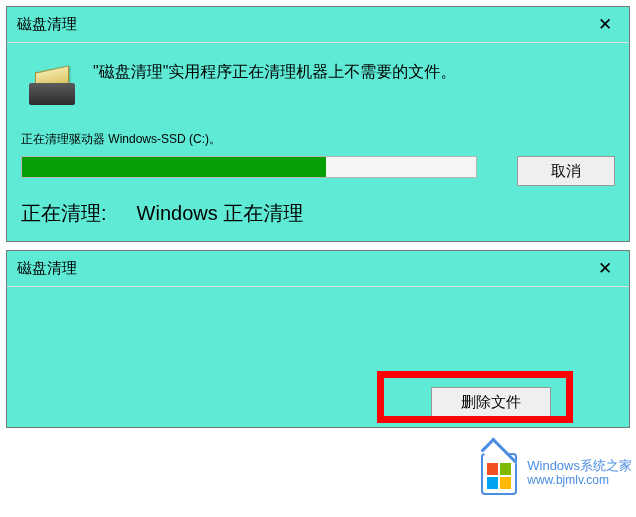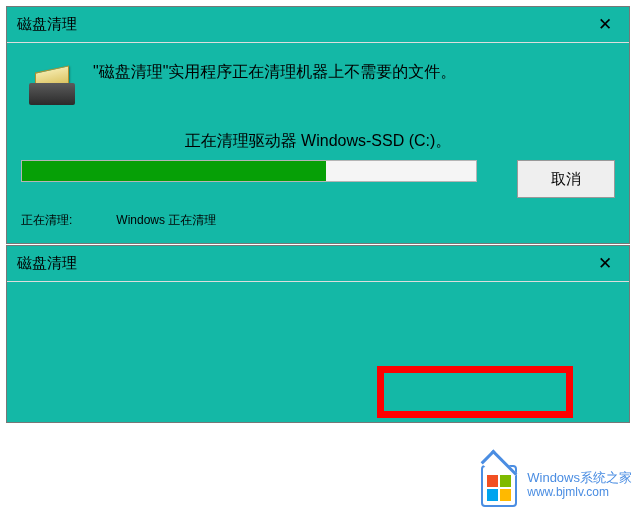--- a/index.html
+++ b/index.html
@@ -7,23 +7,23 @@
       width: 636px;
       height: 517px;
       background: #fff;
       font-family: "Microsoft YaHei", "Segoe UI", sans-serif;
       font-size: 14px;
       position: relative;
       padding: 6px;
     }
     .dialog {
       border: 1px solid #777;
-      background: #14b8a6;
-      position: relative;
-      margin-bottom: 1px;
+      background: #5eead4;
+      position: relative;
+      margin-bottom: 8px;
     }
     .titlebar {
       display: flex;
       align-items: center;
       justify-content: space-between;
       height: 36px;
       padding: 0 2px 0 10px;
       border-bottom: 1px solid #ddd;
       font-size: 15px;
     }
@@ -63,57 +63,56 @@
     .drive-top {
       position: absolute;
       top: 4px; left: 6px;
       width: 34px; height: 20px;
       background: linear-gradient(#f3e7a8, #d9c05a);
       border: 1px solid #b09030;
       transform: skewY(-12deg);
       box-shadow: 1px 1px 2px rgba(0,0,0,.3);
     }
     .status-label {
-      font-size: 16px;
+      font-size: 12px;
       margin: 0 0 8px 0;
-      text-align: center;
     }
     .progress-row {
       display: flex;
       align-items: stretch;
       gap: 40px;
     }
     .progressbar {
       flex: 1;
       height: 22px;
       border: 1px solid #b5b5b5;
       background: #f5f5f5;
       position: relative;
     }
     .progressbar-fill {
       position: absolute;
       top: 0; left: 0; bottom: 0;
       background: #06a006;
     }
     .btn {
       min-width: 98px;
-      height: 38px;
+      height: 30px;
       border: 1px solid #999;
       background: #efefef;
       display: inline-flex;
       align-items: center;
       justify-content: center;
       font-size: 15px;
       font-family: inherit;
     }
     .detail-row {
       display: flex;
-      gap: 44px;
+      gap: 30px;
       margin-top: 14px;
-      font-size: 12px;
+      font-size: 20px;
     }
 
     .dialog2 {
       min-height: 178px;
     }
     .confirm-question {
       color: #003399;
       font-size: 22px;
       padding: 30px 22px 36px 22px;
     }
@@ -128,21 +127,21 @@
       pointer-events: none;
       right: 56px;
       bottom: 4px;
       width: 196px;
       height: 52px;
     }
 
     .watermark {
       position: absolute;
       right: 4px;
-      bottom: 10px;
+      bottom: 22px;
       display: flex;
       align-items: center;
       gap: 6px;
       color: #4a8de2;
       font-size: 13px;
     }
     .wm-logo-wrap {
       width: 44px; height: 44px; position: relative;
     }
     .wm-house {
@@ -205,20 +204,25 @@
   </div>
 </div>
 
 <div class="dialog dialog2">
   <div class="titlebar">
     <span>磁盘清理</span>
     <div class="close-x">
       <span>✕</span>
     </div>
   </div>
+  <div class="confirm-actions">
+    <button class="btn" style="min-width:120px;">
+      <span>删除文件</span>
+    </button>
+  </div>
   <div class="red-highlight"></div>
 </div>
 
 <div class="watermark">
   <div class="wm-logo-wrap">
     <div class="wm-house"></div>
     <div class="wm-roof"></div>
     <div class="wm-grid">
         <div></div>
         <div></div>

